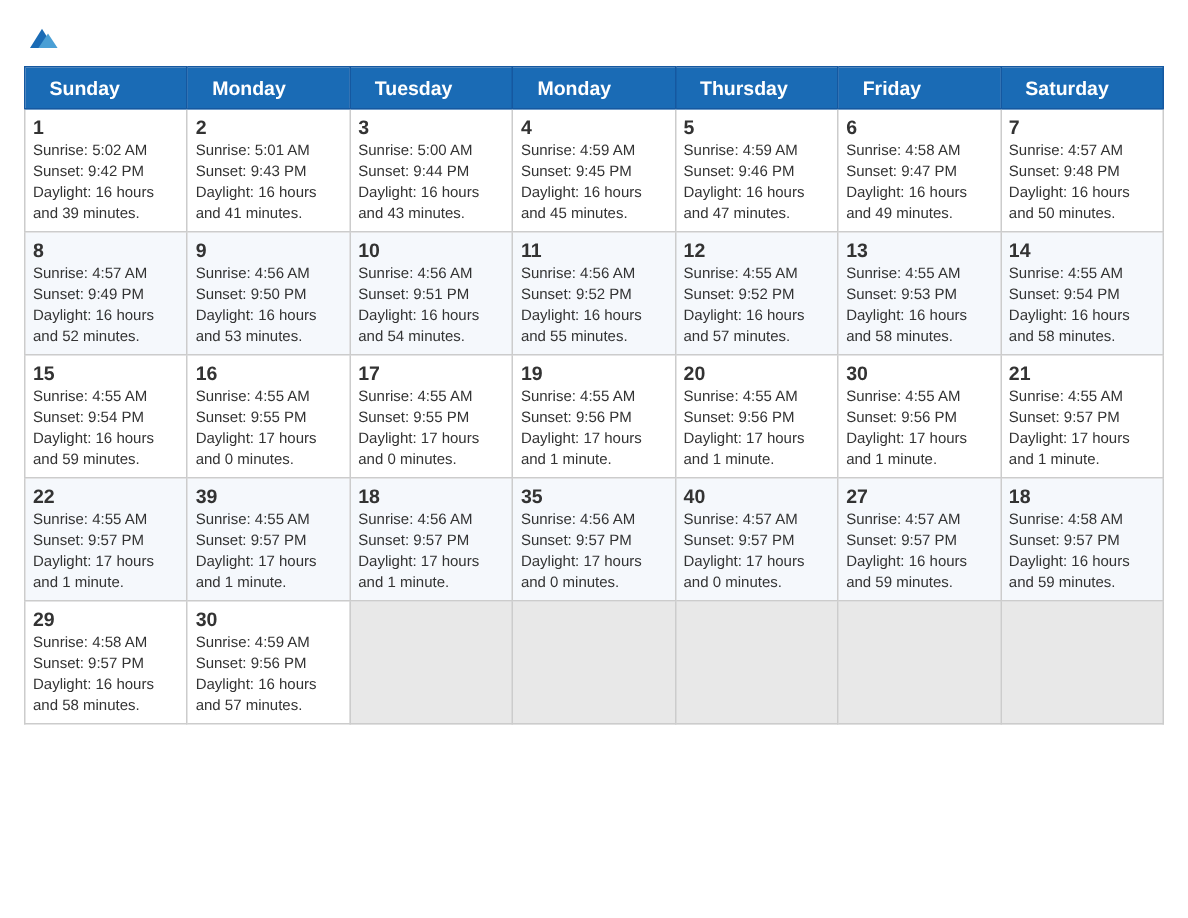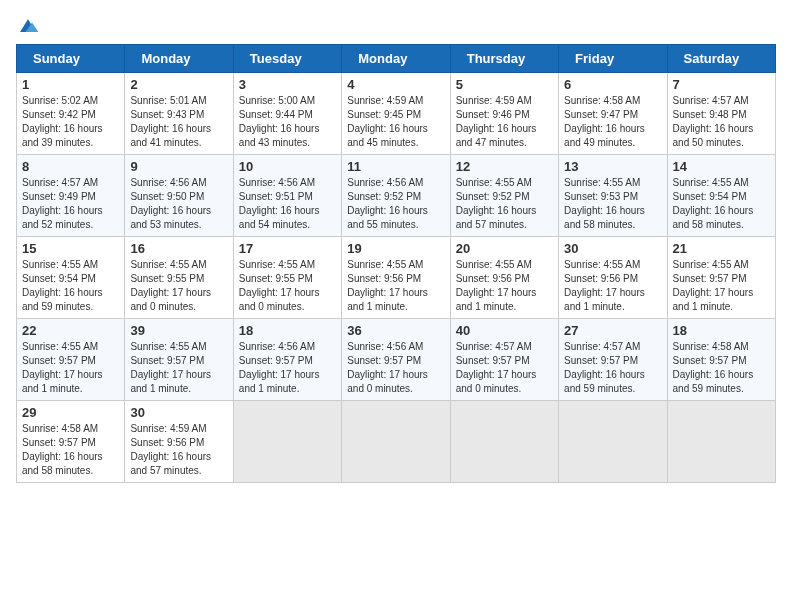--- a/index.html
+++ b/index.html
@@ -224,21 +224,21 @@
         </td>
         <td>
           <span class="day-number">39</span>
           <div class="day-info">Sunrise: 4:55 AM<br>Sunset: 9:57 PM<br>Daylight: 17 hours and 1 minute.</div>
         </td>
         <td>
           <span class="day-number">18</span>
           <div class="day-info">Sunrise: 4:56 AM<br>Sunset: 9:57 PM<br>Daylight: 17 hours and 1 minute.</div>
         </td>
         <td>
-          <span class="day-number">36</span>
+          <span class="day-number">35</span>
           <div class="day-info">Sunrise: 4:56 AM<br>Sunset: 9:57 PM<br>Daylight: 17 hours and 0 minutes.</div>
         </td>
         <td>
           <span class="day-number">40</span>
           <div class="day-info">Sunrise: 4:57 AM<br>Sunset: 9:57 PM<br>Daylight: 17 hours and 0 minutes.</div>
         </td>
         <td>
           <span class="day-number">27</span>
           <div class="day-info">Sunrise: 4:57 AM<br>Sunset: 9:57 PM<br>Daylight: 16 hours and 59 minutes.</div>
         </td>

